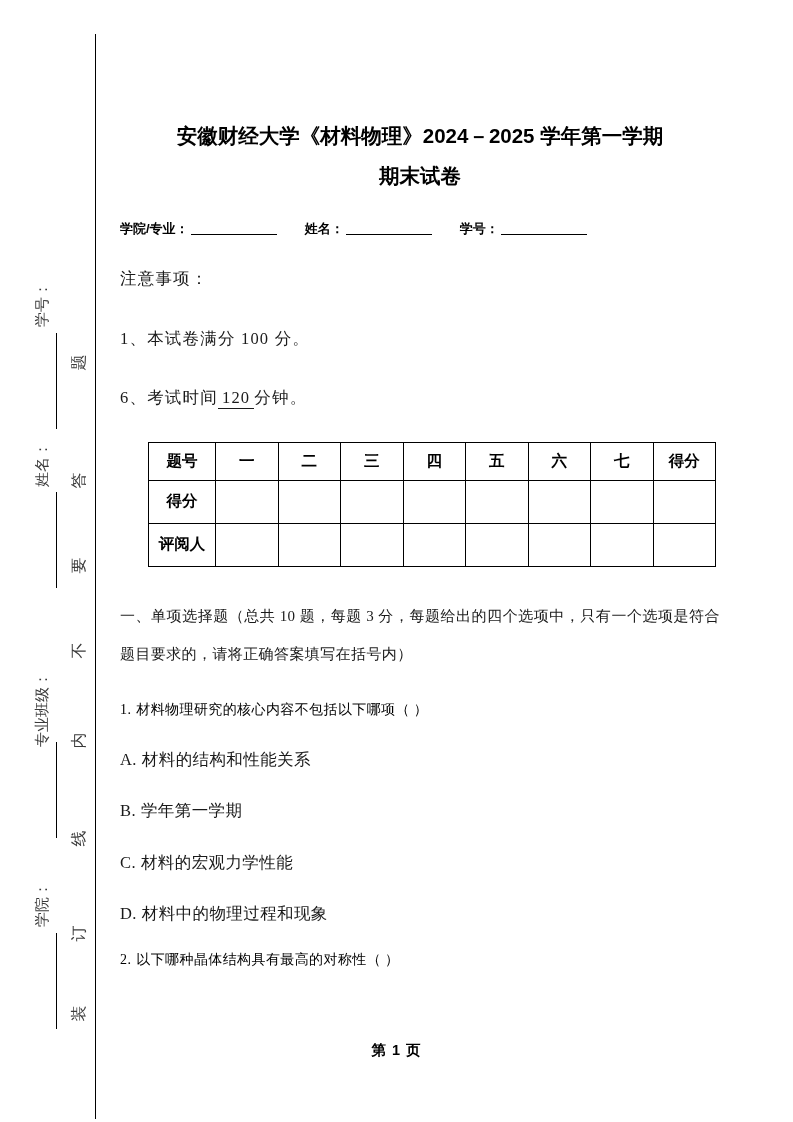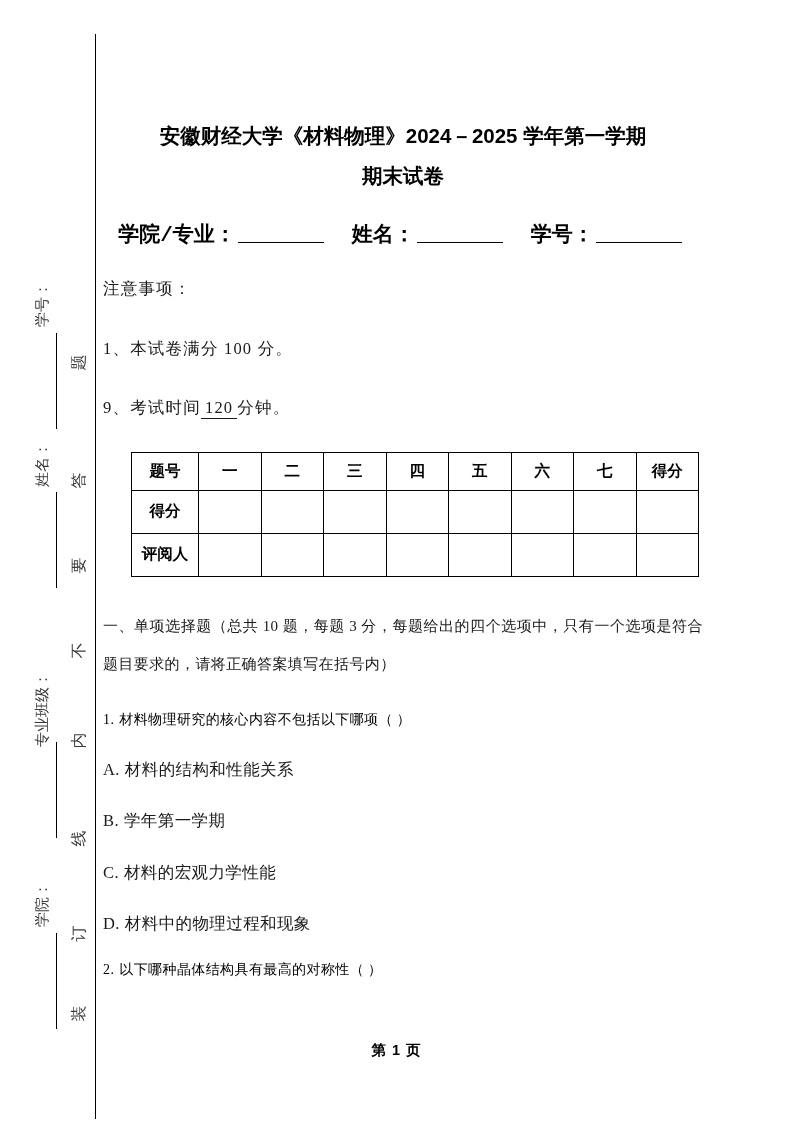--- a/index.html
+++ b/index.html
@@ -59,45 +59,44 @@
     position: absolute;
     left: 56px;
     width: 0;
     border-left: 1.2px solid #000;
     height: 96px;
   }
 
   
   #content {
     position: absolute;
-    left: 103px;
+    left: 120px;
     top: 0;
     width: 600px;
   }
 
   #doc-title {
     margin: 0;
     padding-top: 116px;
     font-family: "Liberation Sans", "DejaVu Sans", sans-serif;
     font-weight: bold;
     font-size: 20.5px;
     line-height: 40px;
     text-align: center;
     color: #000;
     letter-spacing: 0px;
   }
   #doc-title .t-line2 { display: block; }
 
   #id-row {
     margin: 0;
     padding-top: 24px;
-    text-align: center;
-    font-family: Liberation Mono, monospace;
-    font-weight: bold;
-    font-size: 21px;
+    font-family: Liberation Sans, sans-serif;
+    font-weight: bold;
+    font-size: 13px;
     color: #000;
     white-space: nowrap;
   }
   #id-row .blank {
     display: inline-block;
     border-bottom: 1.5px solid #000;
     width: 86px;
     vertical-align: -2px;
     margin: 0 6px 0 2px;
   }
@@ -224,21 +223,21 @@
       <span>安徽财经大学《材料物理》2024－2025 学年第一学期</span>
       <span class="t-line2">期末试卷</span>
     </h1>
 
     <div id="id-row">
       <span>学院/专业：</span><span class="blank"></span><span class="gap"></span><span>姓名：</span><span class="blank"></span><span class="gap"></span><span>学号：</span><span class="blank"></span>
     </div>
 
     <p class="note" id="note-title">注意事项：</p>
     <p class="note" id="note-1">1、本试卷满分 100 分。</p>
-    <p class="note" id="note-2"><span>9、考试时间</span><span class="uline">120</span><span>分钟。</span></p>
+    <p class="note" id="note-2"><span>6、考试时间</span><span class="uline">120</span><span>分钟。</span></p>
 
     <table id="score-table">
       <tbody>
         <tr>
           <td class="rowhead">题号</td>
           <td class="cell">一</td>
           <td class="cell">二</td>
           <td class="cell">三</td>
           <td class="cell">四</td>
           <td class="cell">五</td>

